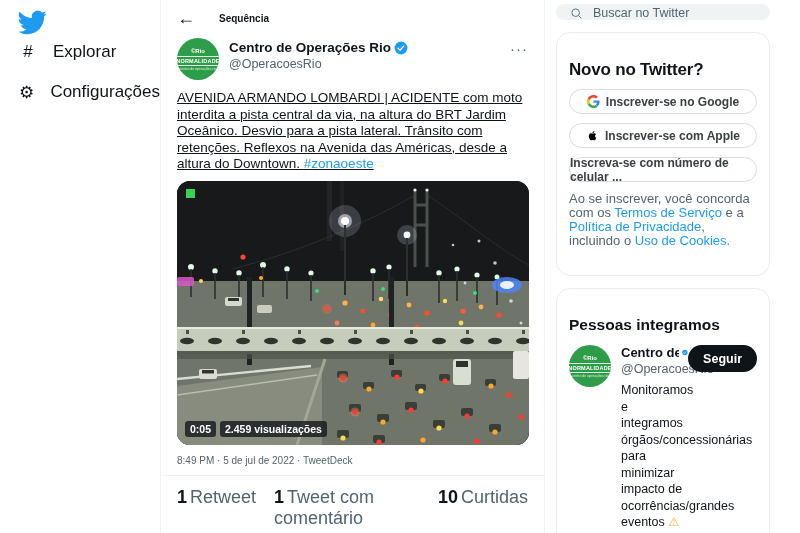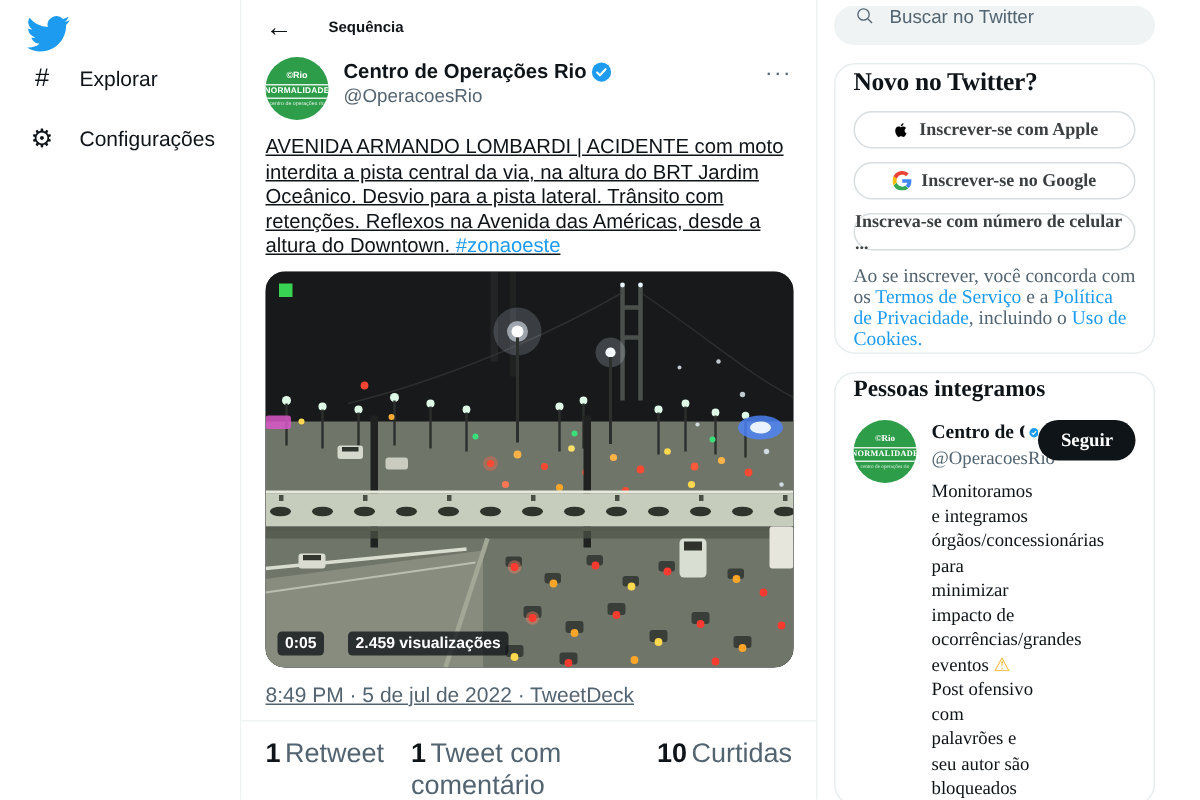--- a/index.html
+++ b/index.html
@@ -4,21 +4,21 @@
 <style>
   * { margin:0; padding:0; box-sizing:border-box; }
   html,body { width:800px; height:533px; overflow:hidden; background:#fff;
     font-family:"Liberation Sans", sans-serif; color:#0f1419; }
 
   
   .left-sb { position:absolute; left:0; top:0; width:161px; height:533px; border-right:1px solid #eff3f4; background:#fff; }
   .bird { position:absolute; left:18px; top:8px; width:29px; height:29px; }
   .sb-item { position:absolute; left:0; width:160px; display:flex; align-items:center; gap:16px; padding-left:19px; height:28px; cursor:pointer; }
   .sb-item .glyph { font-size:17px; width:18px; text-align:center; color:#0f1419; }
-  .sb-item .lbl { font-size:14px; color:#0f1419;text-align:right; }
+  .sb-item .lbl { font-size:17px; color:#0f1419;text-align:right; }
   .sb-explore { top:38px; }
   .sb-settings { top:78px; }
 
   
   .main { position:absolute; left:161px; top:0; width:384px; height:533px; background:#fff; border-right:1px solid #eff3f4; }
   .m-header { display:flex; align-items:center; height:36px; padding:0 16px; gap:24px; }
   .back { font-size:18px; cursor:pointer; }
   .m-title { font-size:10px; font-weight:bold; }
 
   .t-head { display:flex; padding:2px 16px 0; align-items:flex-start; }
@@ -30,37 +30,37 @@
   .t-id { margin-left:10px; flex:1; padding-top:2px; }
   .t-name-row { display:flex; align-items:center; gap:3px; }
   .t-name { font-size:13.5px; font-weight:bold; }
   .t-handle { font-size:12.5px; color:#536471; margin-top:2px; }
   .t-more { color:#536471; font-size:15px; letter-spacing:1px; padding-top:2px; cursor:pointer; }
 
   .t-text { padding:10px 16px 0; font-size:13.5px; line-height:16.5px;text-decoration:underline; }
   .hashtag { color:#1d9bf0; cursor:pointer; }
 
   .video { position:relative; margin:8px 16px 0; width:352px; height:264px; border-radius:13px; overflow:hidden; background:#17191a; cursor:pointer; }
-  .v-badges { position:absolute; left:8px; bottom:8px; display:flex; gap:16px; }
+  .v-badges { position:absolute; left:8px; bottom:8px; display:flex; gap:4px; }
   .v-badge { background:rgba(15,20,25,.77); color:#fff; font-size:10.5px; font-weight:bold; padding:2px 5px; border-radius:3px; }
 
-  .t-meta { padding:10px 16px 9px; font-size:14px; color:#536471; border-bottom:1px solid #eff3f4;text-decoration:underline; }
+  .t-meta { padding:10px 16px 9px; font-size:10px; color:#536471; border-bottom:1px solid #eff3f4; }
   .t-stats { display:flex; gap:18px; padding:11px 16px; font-size:18px; border-bottom:1px solid #eff3f4; }
   .t-stats .num { font-weight:bold; color:#0f1419; }
   .t-stats .lb { color:#536471; margin-left:3px; }
   .t-actions { display:flex; justify-content:space-around; padding:7px 30px 0; }
   .t-actions svg { width:19px; height:19px; stroke:#536471; fill:none; stroke-width:1.4; cursor:pointer; }
 
   
   .right { position:absolute; left:556px; top:0; width:214px; }
-  .search { display:flex; align-items:flex-start; gap:10px; background:#eff3f4; border-radius:9999px; height:26px; padding:0 14px; margin-top:4px; cursor:text; }
+  .search { display:flex; align-items:flex-end; gap:10px; background:#eff3f4; border-radius:9999px; height:16px; padding:0 14px; margin-top:4px; cursor:text; }
   .search svg { width:13px; height:13px; stroke:#536471; fill:none; stroke-width:1.6; }
   .search .ph { font-size:12.5px; color:#536471; }
 
-  .card { border:1px solid #e8edef; border-radius:14px; background:#fff; padding:2px 12px; margin-top:12px;font-family:Liberation Serif, serif; }
+  .card { border:1px solid #e8edef; border-radius:14px; background:#fff; padding:27px 12px; margin-top:12px; }
   .c1-title { font-size:17px; font-weight:bold; letter-spacing:-.2px; }
   .c1-sub { font-size:10.5px; color:#536471; margin-top:6px; }
   .btn { display:flex; align-items:center; justify-content:center; gap:6px; height:25px; border:1px solid #d8dde1; border-radius:9999px; background:#fff; font-size:12px; font-weight:bold; margin-top:9px; cursor:pointer; color:#3c4043; }
   .btn svg { width:13px; height:13px; }
   .legal { font-size:13px; line-height:14px; color:#536471; margin-top:10px; }
   .legal a { color:#1d9bf0; text-decoration:none; cursor:pointer; }
 
   .c2-title { font-size:15.5px; font-weight:bold; }
   .p-row { display:flex; margin-top:11px; }
   .p-info { margin-left:10px; flex:1; min-width:0; }
@@ -329,33 +329,33 @@
     <svg viewBox="0 0 24 24">
         <circle cx="10.5" cy="10.5" r="7"></circle>
         <path d="M16 16l5 5"></path>
       </svg>
     <span class="ph" title="Buscar no Twitter">Buscar no Twitter</span>
   </div>
 
   <div class="card">
     <div class="c1-title">Novo no Twitter?</div>
     <div class="btn">
-      <svg viewBox="0 0 24 24">
-          <path fill="#000" d="M16.7 12.9c0-2.1 1.7-3.1 1.8-3.2-1-1.5-2.5-1.7-3.1-1.7-1.3-.1-2.5.8-3.2.8-.7 0-1.7-.8-2.8-.8-1.4 0-2.8.8-3.5 2.1-1.5 2.6-.4 6.5 1.1 8.6.7 1 1.5 2.2 2.6 2.1 1.1 0 1.5-.7 2.8-.7s1.6.7 2.8.7c1.2 0 1.9-1 2.6-2.1.8-1.2 1.2-2.4 1.2-2.4s-2.3-.9-2.3-3.4zM14.5 6.6c.6-.7 1-1.7.9-2.7-.9 0-1.9.6-2.5 1.3-.6.6-1 1.6-.9 2.6 1 .1 1.9-.5 2.5-1.2z"></path>
-        </svg>
-      <span>Inscrever-se com Apple</span>
-    </div>
-    <div class="btn">
       <svg viewBox="0 0 48 48">
           <path fill="#EA4335" d="M24 9.5c3.5 0 6.6 1.2 9.1 3.6l6.8-6.8C35.6 2.4 30.1 0 24 0 14.6 0 6.5 5.4 2.6 13.2l7.9 6.2C12.4 13.5 17.7 9.5 24 9.5z"></path>
           <path fill="#4285F4" d="M46.5 24.5c0-1.6-.1-3.1-.4-4.5H24v9h12.7c-.6 2.9-2.2 5.4-4.7 7.1l7.6 5.9c4.4-4.1 6.9-10.1 6.9-17.5z"></path>
           <path fill="#FBBC05" d="M10.5 28.6c-.5-1.5-.8-3-.8-4.6s.3-3.1.8-4.6l-7.9-6.2C1 16.5 0 20.1 0 24s1 7.5 2.6 10.8l7.9-6.2z"></path>
           <path fill="#34A853" d="M24 48c6.1 0 11.2-2 14.9-5.5l-7.6-5.9c-2.1 1.4-4.8 2.2-7.3 2.2-6.3 0-11.6-4-13.5-9.6l-7.9 6.2C6.5 42.6 14.6 48 24 48z"></path>
         </svg>
       <span>Inscrever-se no Google</span>
+    </div>
+    <div class="btn">
+      <svg viewBox="0 0 24 24">
+          <path fill="#000" d="M16.7 12.9c0-2.1 1.7-3.1 1.8-3.2-1-1.5-2.5-1.7-3.1-1.7-1.3-.1-2.5.8-3.2.8-.7 0-1.7-.8-2.8-.8-1.4 0-2.8.8-3.5 2.1-1.5 2.6-.4 6.5 1.1 8.6.7 1 1.5 2.2 2.6 2.1 1.1 0 1.5-.7 2.8-.7s1.6.7 2.8.7c1.2 0 1.9-1 2.6-2.1.8-1.2 1.2-2.4 1.2-2.4s-2.3-.9-2.3-3.4zM14.5 6.6c.6-.7 1-1.7.9-2.7-.9 0-1.9.6-2.5 1.3-.6.6-1 1.6-.9 2.6 1 .1 1.9-.5 2.5-1.2z"></path>
+        </svg>
+      <span>Inscrever-se com Apple</span>
     </div>
     <div class="btn">
       <span>Inscreva-se com número de celular ...</span>
     </div>
     <div class="legal"><span>Ao se inscrever, você concorda com os </span><a>Termos de Serviço</a><span> e a </span><a>Política de Privacidade</a><span>, incluindo o </span><a>Uso de Cookies.</a></div>
   </div>
 
   <div class="card">
     <div class="c2-title">Pessoas integramos</div>
     <div class="p-row">

